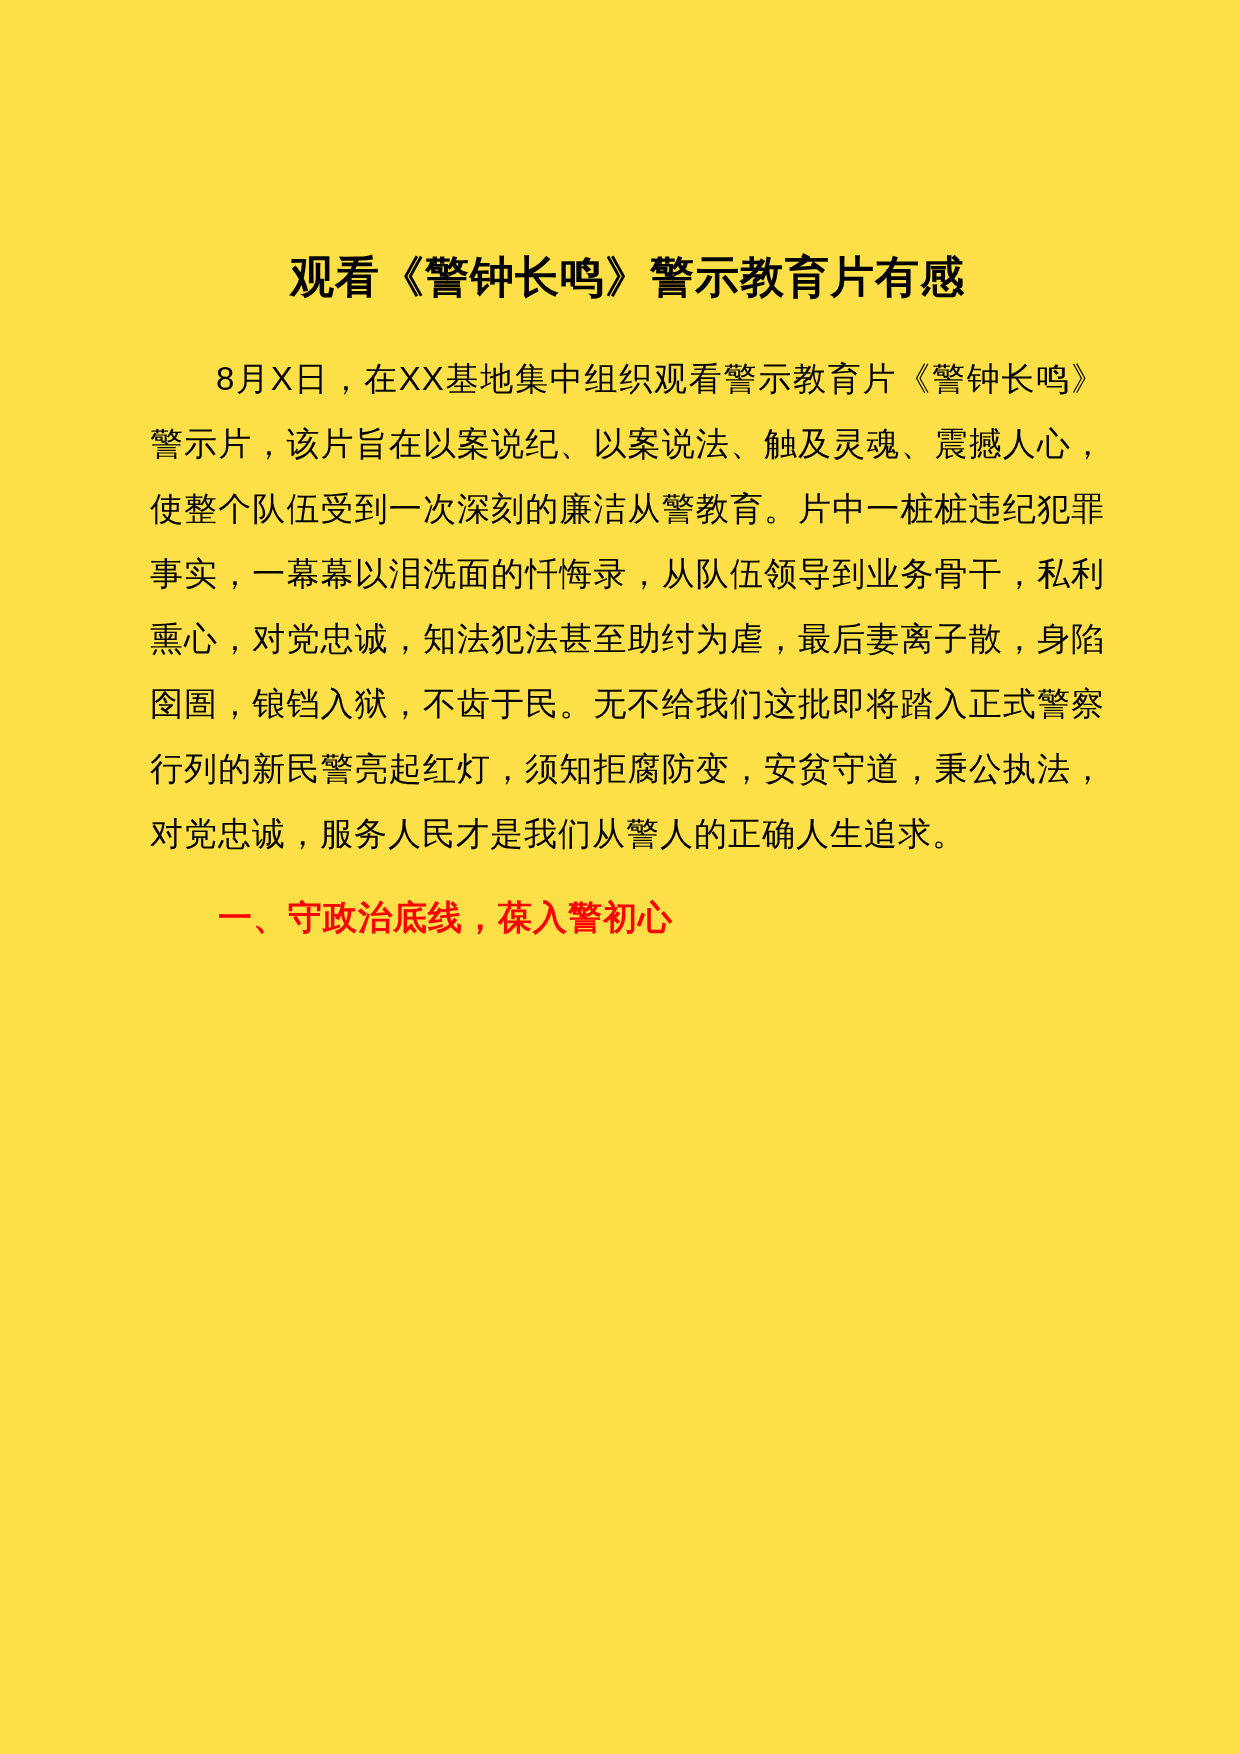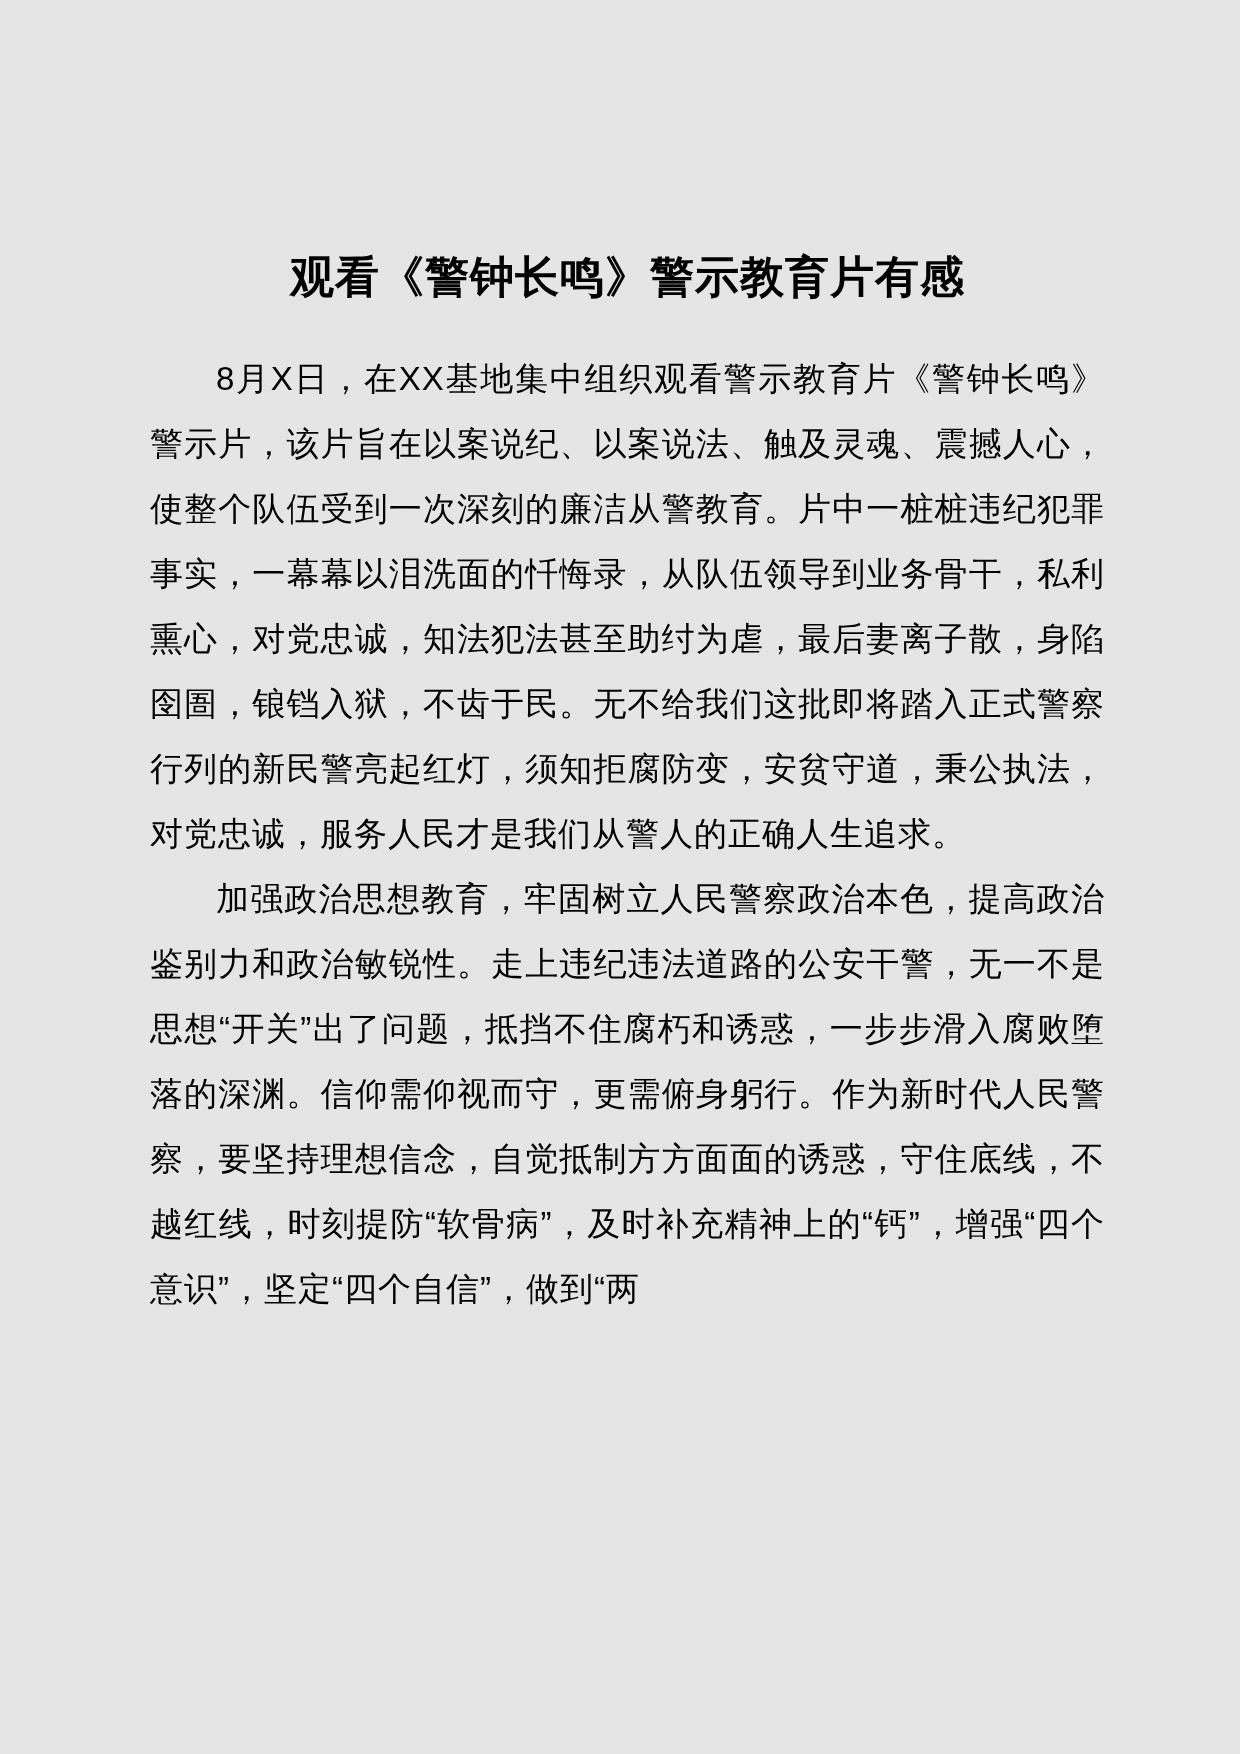--- a/index.html
+++ b/index.html
@@ -10,21 +10,21 @@
     font-family: "Liberation Sans", "DejaVu Sans", sans-serif;
     background: #ffffff;
   }
   .page {
     position: relative;
     width: 1240px;
     height: 1754px;
     margin: 0 auto;
     box-sizing: border-box;
     padding: 246px 135px 0 150px;
-    background: #e5e5e5;
+    background: #fde047;
     overflow: hidden;
   }
   .doc-title {
     margin: 0 0 38px 0;
     font-size: 44px;
     font-weight: bold;
     line-height: 1.4;
     text-align: center;
     color: #000000;
     letter-spacing: 1px;
@@ -50,15 +50,15 @@
   }
 </style>
 </head>
 <body>
 
 <div class="page">
   <h1 class="doc-title">观看《警钟长鸣》警示教育片有感</h1>
 
   <p class="body-para">8月X日，在XX基地集中组织观看警示教育片《警钟长鸣》警示片，该片旨在以案说纪、以案说法、触及灵魂、震撼人心，使整个队伍受到一次深刻的廉洁从警教育。片中一桩桩违纪犯罪事实，一幕幕以泪洗面的忏悔录，从队伍领导到业务骨干，私利熏心，对党忠诚，知法犯法甚至助纣为虐，最后妻离子散，身陷囹圄，锒铛入狱，不齿于民。无不给我们这批即将踏入正式警察行列的新民警亮起红灯，须知拒腐防变，安贫守道，秉公执法，对党忠诚，服务人民才是我们从警人的正确人生追求。</p>
 
+  <h2 class="section-heading" style="color: rgb(255, 0, 0);">一、守政治底线，葆入警初心</h2>
 
-  <p class="body-para">加强政治思想教育，牢固树立人民警察政治本色，提高政治鉴别力和政治敏锐性。走上违纪违法道路的公安干警，无一不是思想“开关”出了问题，抵挡不住腐朽和诱惑，一步步滑入腐败堕落的深渊。信仰需仰视而守，更需俯身躬行。作为新时代人民警察，要坚持理想信念，自觉抵制方方面面的诱惑，守住底线，不越红线，时刻提防“软骨病”，及时补充精神上的“钙”，增强“四个意识”，坚定“四个自信”，做到“两</p>
 </div>
 
 </body></html>

